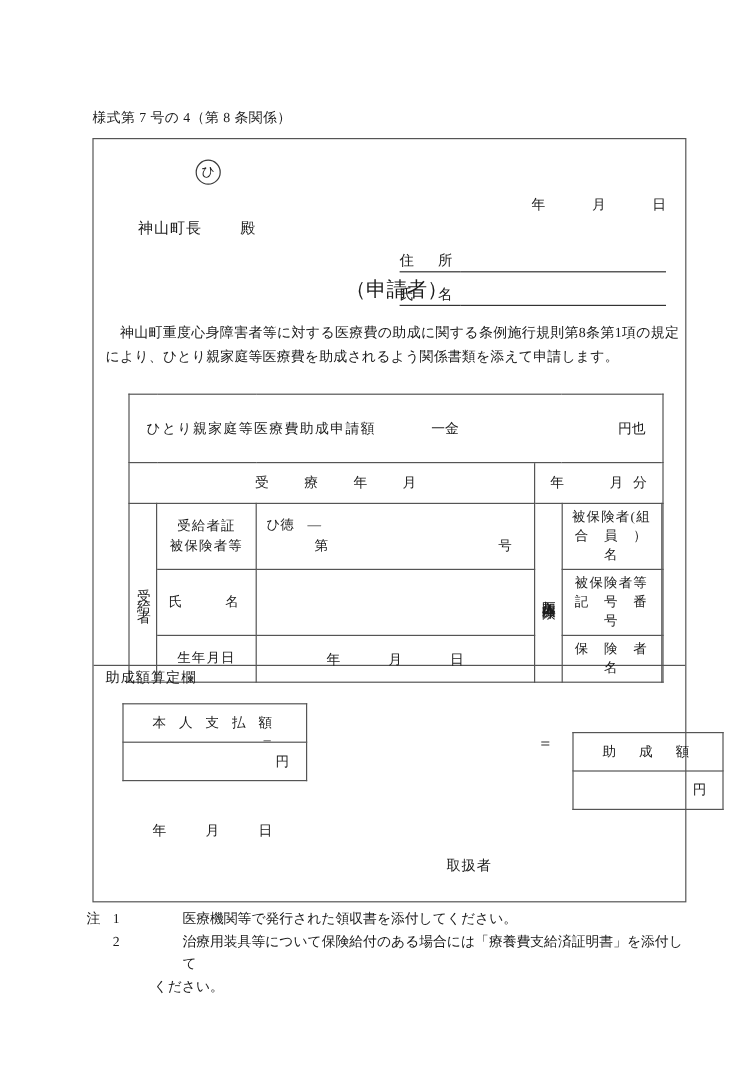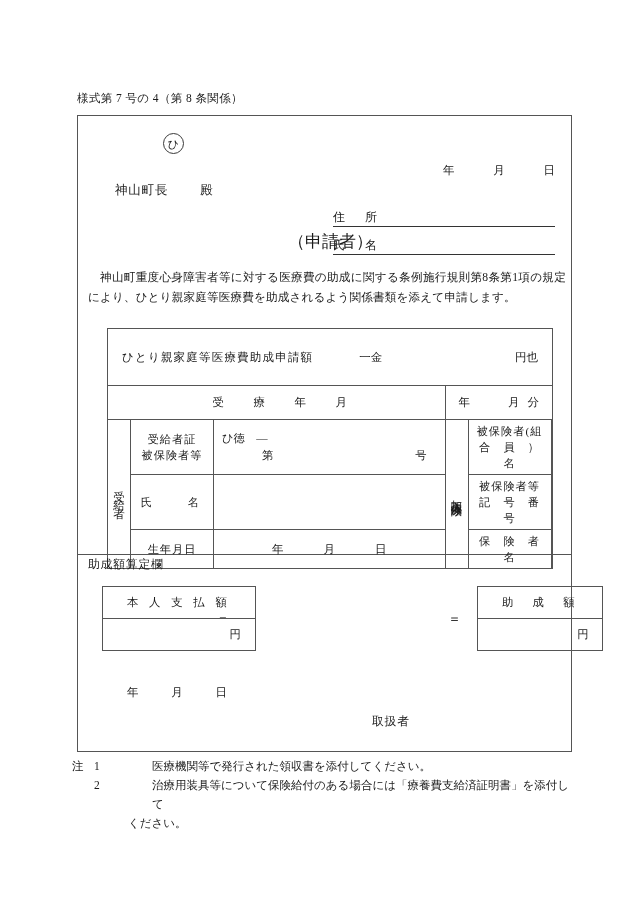--- a/index.html
+++ b/index.html
@@ -256,21 +256,21 @@
     padding: 0 24px !important;
     white-space: nowrap;
   }
   .yen-r {
     text-align: right;
     padding-right: 14px !important;
   }
   .box1 { left: 102px; top: 586px; width: 99px; }
   .box2 { left: 250px; top: 586px; width: 180px; }
   .box2 .k { width: 93px; }
-  .box3 { left: 477px; top: 586px; width: 76px; }
+  .box3 { left: 477px; top: 610px; width: 76px; }
 
   .op {
     position: absolute;
     font-size: 13px;
     color: #333;
   }
   .op-minus { left: 219px; top: 610px; }
   .op-equal { left: 448px; top: 610px; }
 
   

